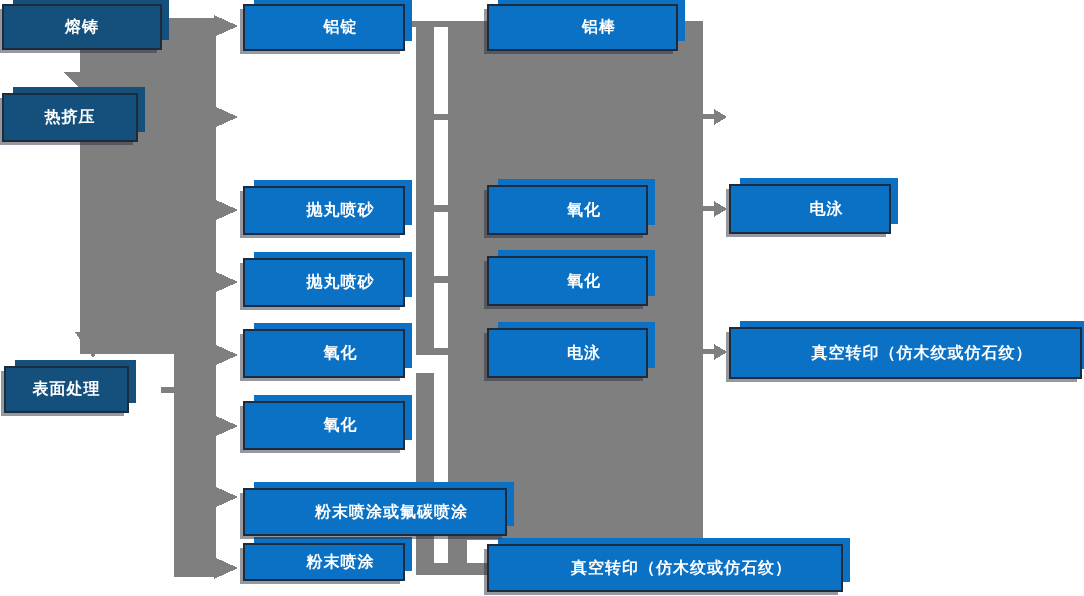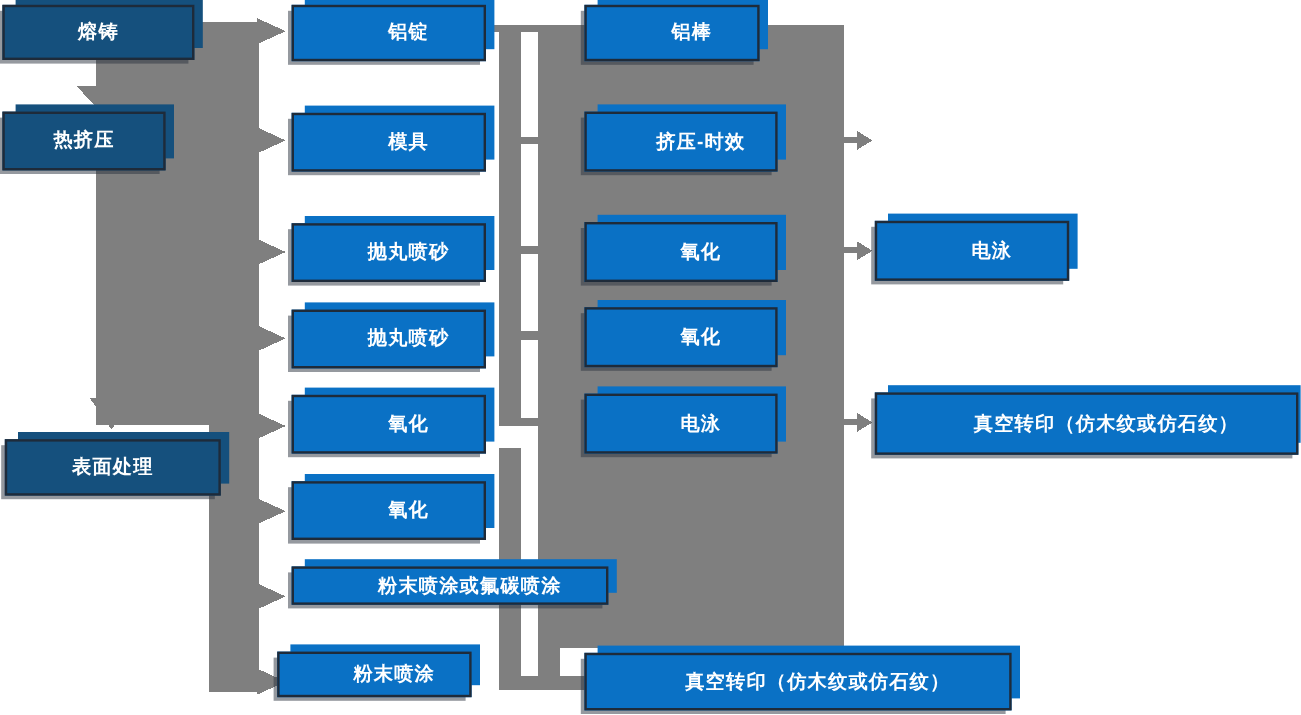--- a/index.html
+++ b/index.html
@@ -68,54 +68,48 @@
     </g>
   </svg>
 
   <div class="layer-nodes">
     <div class="box dark" style="left:2px;top:4px;width:160px;height:46px">
         <span>熔铸</span>
       </div>
     <div class="box dark" style="left:2px;top:93px;width:136px;height:49px">
         <span>热挤压</span>
       </div>
-    <div class="box dark" style="left:4px;top:366px;width:180px;height:47px">
+    <div class="box dark" style="left:4px;top:366px;width:125px;height:47px">
         <span>表面处理</span>
       </div>
 
     <div class="box blue" style="left:243px;top:4px;width:162px;height:47px">
         <span>铝锭</span>
-      </div>
-    <div class="box blue" style="left:243px;top:94px;width:162px;height:49px">
-        <span>模具</span>
       </div>
     <div class="box blue" style="left:243px;top:186px;width:162px;height:49px">
         <span>抛丸喷砂</span>
       </div>
     <div class="box blue" style="left:243px;top:258px;width:162px;height:49px">
         <span>抛丸喷砂</span>
       </div>
     <div class="box blue" style="left:243px;top:329px;width:162px;height:49px">
         <span>氧化</span>
       </div>
     <div class="box blue" style="left:243px;top:401px;width:162px;height:49px">
         <span>氧化</span>
       </div>
-    <div class="box blue" style="left:243px;top:472px;width:264px;height:32px">
+    <div class="box blue" style="left:243px;top:488px;width:264px;height:48px">
         <span>粉末喷涂或氟碳喷涂</span>
       </div>
-    <div class="box blue" style="left:231px;top:543px;width:162px;height:38px">
+    <div class="box blue" style="left:243px;top:543px;width:162px;height:38px">
         <span>粉末喷涂</span>
       </div>
 
-    <div class="box blue" style="left:487px;top:4px;width:146px;height:47px">
+    <div class="box blue" style="left:487px;top:4px;width:191px;height:47px">
         <span>铝棒</span>
-      </div>
-    <div class="box blue" style="left:487px;top:93px;width:161px;height:50px">
-        <span>挤压-时效</span>
       </div>
     <div class="box blue" style="left:487px;top:185px;width:161px;height:50px">
         <span>氧化</span>
       </div>
     <div class="box blue" style="left:487px;top:256px;width:161px;height:50px">
         <span>氧化</span>
       </div>
     <div class="box blue" style="left:487px;top:328px;width:161px;height:50px">
         <span>电泳</span>
       </div>

